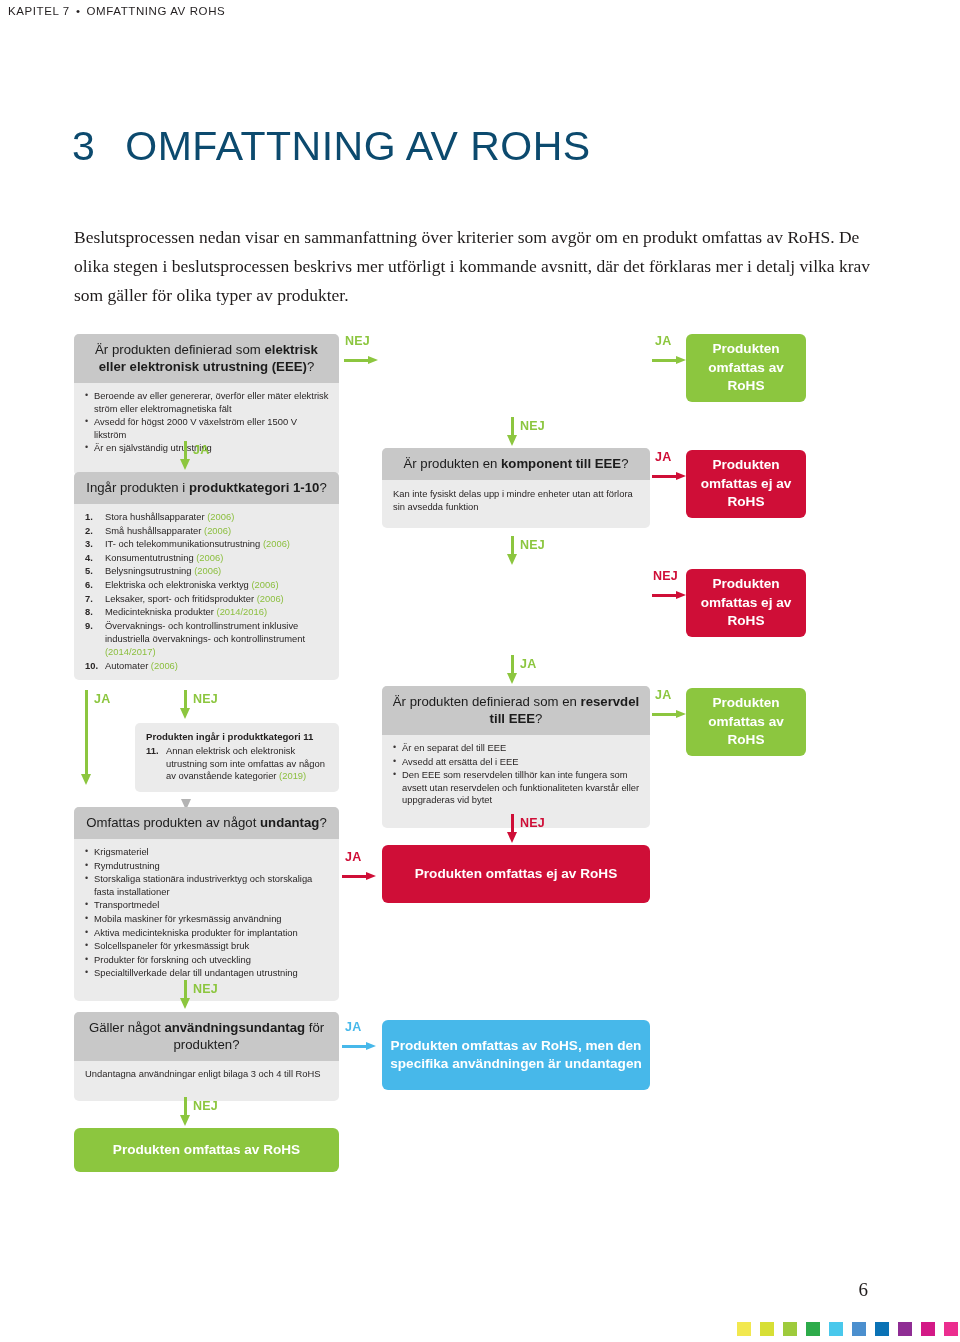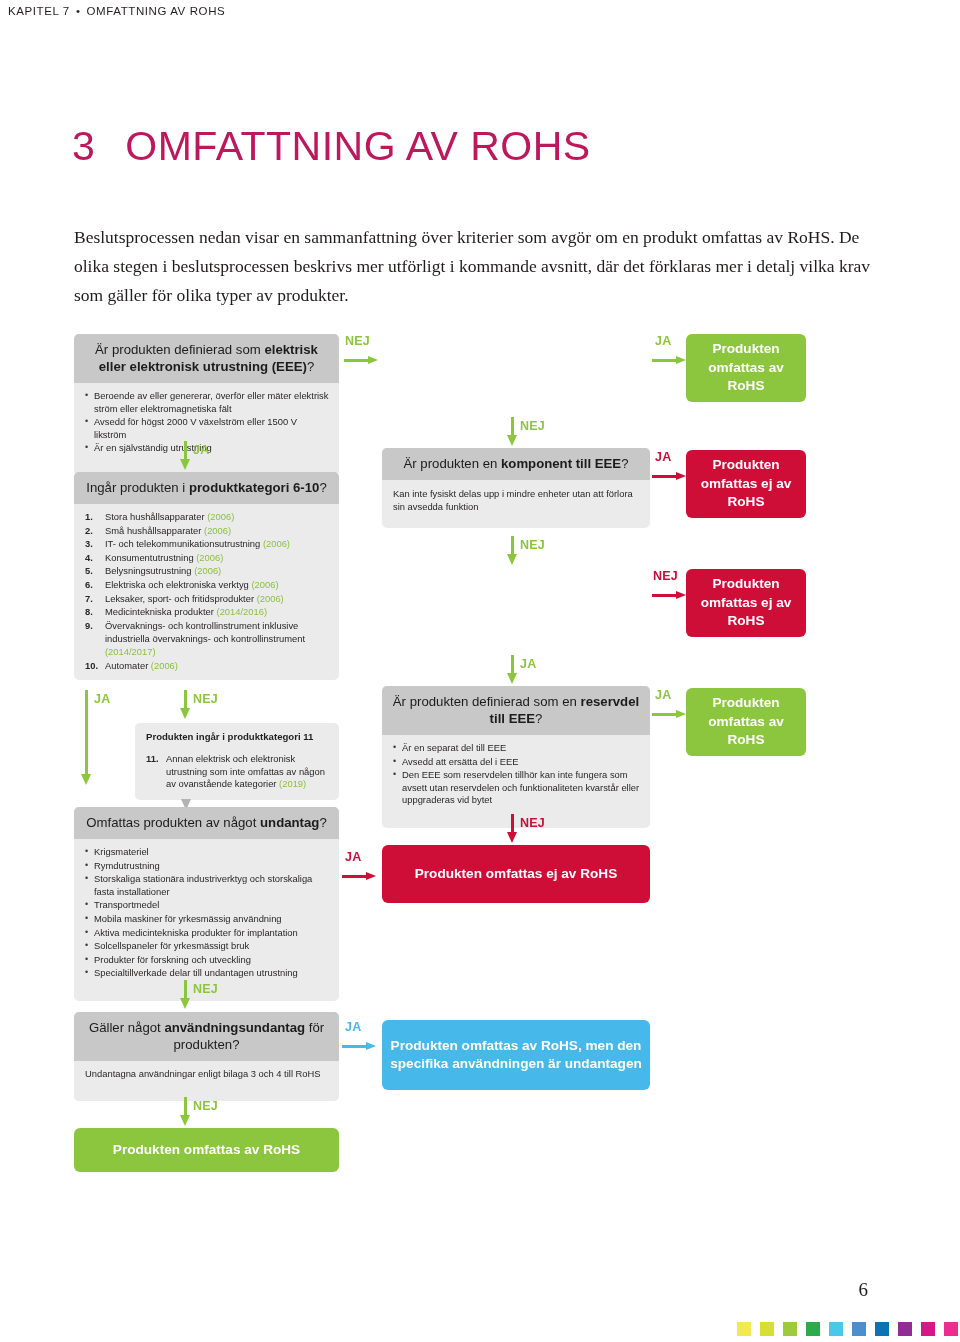--- a/index.html
+++ b/index.html
@@ -16,21 +16,21 @@
   .running-header {
     position:absolute; left:8px; top:5px;
     font-size:11.5px; letter-spacing:0.6px; color:#231f20;
     font-family:"Liberation Sans", sans-serif; white-space:nowrap;
   }
   .running-header .rh-dot { margin:0 6px; }
 
   
   .chapter-title {
     position:absolute; left:72px; top:96px;
-    color:#be185d; font-size:41px; letter-spacing:0.5px;
+    color:#0c4a6e; font-size:41px; letter-spacing:0.5px;
     white-space:nowrap; font-weight:400;
   }
   .chapter-title .num { margin-right:30px; }
 
   
   .intro {
     position:absolute; left:74px; top:205px; width:806px;
     font-family:"Liberation Serif", serif;
     font-size:17.5px; line-height:29px; color:#201c1c;
     text-align:left;
@@ -58,21 +58,21 @@
   .qbody p { margin:0; }
 
   
   .numlist { padding:6px 9px 8px 11px; font-size:9.4px; line-height:13.1px; color:#2a2626; }
   .numlist .row { position:relative; padding-left:20px; margin-bottom:0.5px; }
   .numlist .row .n { position:absolute; left:0; top:0; font-weight:700; width:17px; }
   .numlist .yr { color:#8cbf3f; }
 
   
   .cat11 { background:#ebebeb; padding:8px 10px 9px 11px; }
-  .cat11 .c11-title { font-size:9.6px; font-weight:700; color:#221f1f; margin-bottom:11px; }
+  .cat11 .c11-title { font-size:9.6px; font-weight:700; color:#221f1f; margin-bottom:3px; }
   .cat11 .c11-item { position:relative; padding-left:20px; font-size:9.4px; line-height:12.6px; color:#2a2626; }
   .cat11 .c11-item .n { position:absolute; left:0; top:0; font-weight:700; }
   .cat11 .yr { color:#8cbf3f; }
 
   
   .result {
     display:flex; align-items:center; justify-content:center; text-align:center;
     color:#ffffff; font-weight:700; font-size:13.6px; line-height:18.5px;
     border-radius:6px; padding:6px 8px;
   }
@@ -136,21 +136,21 @@
   </div>
 
   <span class="lbl g" style="left:193px; top:123px;">JA</span>
   <div class="arrow" style="left:180px; top:121px; width:11px; height:29px;">
     <div class="shaft" style="left:3.7px; top:0; width:3.4px; height:20px; background:#8cc63f;"></div>
     <div class="headv" style="left:0; top:18px; border-left:5.4px solid transparent; border-right:5.4px solid transparent; border-top:11px solid #8cc63f;"></div>
   </div>
 
   <div class="box qbox" style="left:74px; top:152px; width:265px;">
     <div class="qhead">
-      <span>Ingår produkten i </span><b>produktkategori 6-10</b><span>?</span>
+      <span>Ingår produkten i </span><b>produktkategori 1-10</b><span>?</span>
     </div>
     <div class="numlist" id="kategori-list">
         <div class="row"><span class="n">1.</span><span>Stora hushållsapparater </span><span class="yr">(2006)</span></div>
         <div class="row"><span class="n">2.</span><span>Små hushållsapparater </span><span class="yr">(2006)</span></div>
         <div class="row"><span class="n">3.</span><span>IT- och telekommunikationsutrustning </span><span class="yr">(2006)</span></div>
         <div class="row"><span class="n">4.</span><span>Konsumentutrustning </span><span class="yr">(2006)</span></div>
         <div class="row"><span class="n">5.</span><span>Belysningsutrustning </span><span class="yr">(2006)</span></div>
         <div class="row"><span class="n">6.</span><span>Elektriska och elektroniska verktyg </span><span class="yr">(2006)</span></div>
         <div class="row"><span class="n">7.</span><span>Leksaker, sport- och fritidsprodukter </span><span class="yr">(2006)</span></div>
         <div class="row"><span class="n">8.</span><span>Medicintekniska produkter </span><span class="yr">(2014/2016)</span></div>

